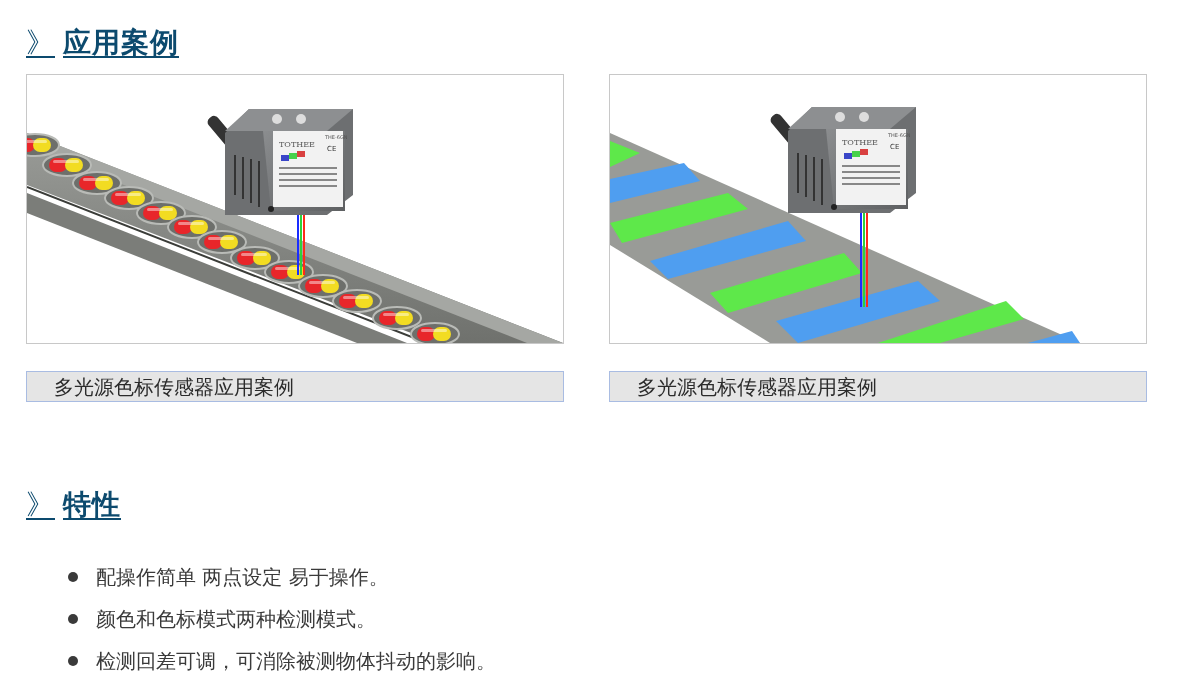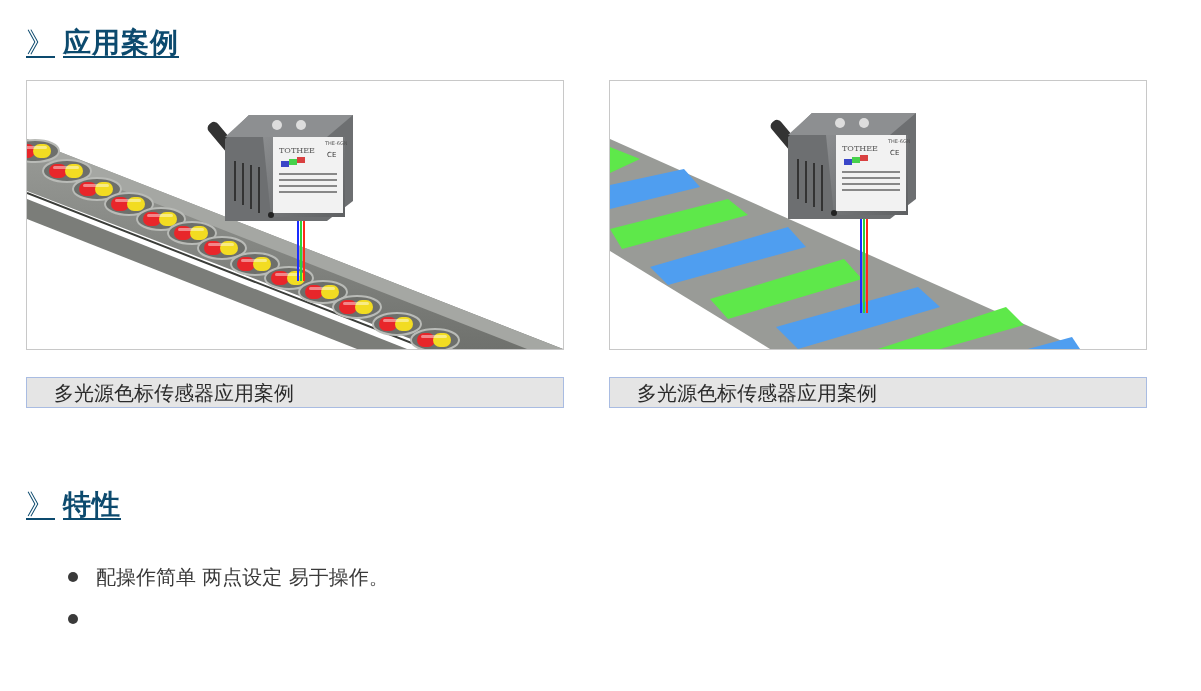--- a/index.html
+++ b/index.html
@@ -1,19 +1,19 @@
 <!DOCTYPE html>
 <html><head>
 <meta charset="utf-8">
 <style>
   html,body{margin:0;padding:0;background:#ffffff;}
   body{width:1201px;height:691px;position:relative;overflow:hidden;font-family:"DejaVu Sans","Liberation Sans",sans-serif;}
   .section-title{position:absolute;left:26px;color:#0c4a6e;font-weight:bold;font-size:28px;line-height:34px;text-decoration:underline;text-decoration-thickness:2px;text-underline-offset:4px;letter-spacing:1px;}
   .section-title .chev{font-weight:normal;margin-right:8px;}
-  .case{position:absolute;top:80px;width:538px;}
+  .case{position:absolute;top:74px;width:538px;}
   .case .frame{width:536px;height:268px;border:1px solid #c8c8c8;background:#fff;position:relative;overflow:hidden;}
   .case .caption{margin-top:27px;height:31px;background:#e5e5e5;border:1px solid #a9bce2;color:#2b2b2b;font-size:20px;line-height:31px;padding-left:27px;box-sizing:border-box;}
   .features{position:absolute;left:52px;top:540px;margin:16px;padding:0;list-style:none;}
   .features li{font-size:20px;color:#3a3a3a;height:42px;line-height:32px;display:flex;align-items:center;}
   .features li .dot{width:10px;height:10px;border-radius:50%;background:#3a3a3a;margin-right:18px;display:inline-block;}
   svg{display:block;}
 </style>
 </head>
 <body>
 
@@ -157,14 +157,19 @@
   <span class="chev">》</span><span>特性</span>
 </div>
 
 <ul class="features">
   <li>
       <span class="dot"></span>
       <span>配操作简单 两点设定 易于操作。</span>
     </li>
   <li>
       <span class="dot"></span>
+      <span>颜色和色标模式两种检测模式。</span>
+    </li>
+  <li>
+      <span class="dot"></span>
+      <span>检测回差可调，可消除被测物体抖动的影响。</span>
     </li>
 </ul>
 
 </body></html>

